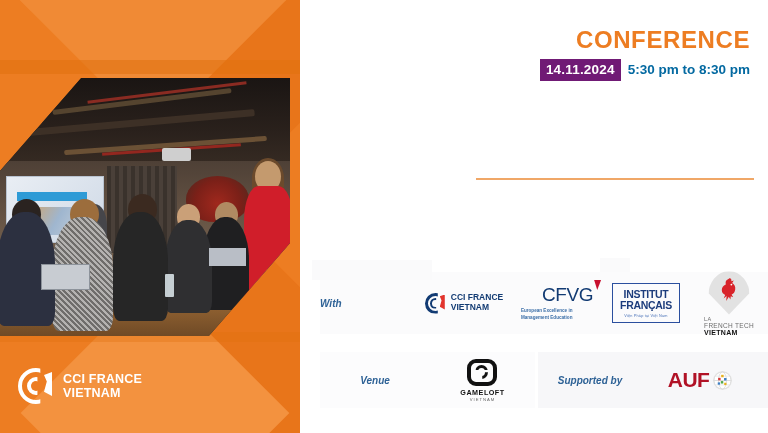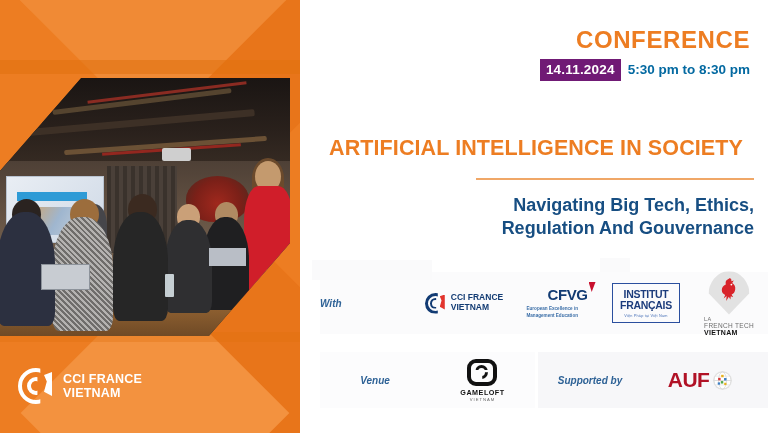--- a/index.html
+++ b/index.html
@@ -149,21 +149,21 @@
       clip-path: polygon(0 0, 62% 0, 62% 24%, 34% 24%, 34% 76%, 62% 76%, 62% 100%, 0 100%); }
   .cci-sm-c { position:absolute; left:5px; top:5px; width:11px; height:11px; border-radius:50%;
       border:2.5px solid #123B73;
       clip-path: polygon(0 0, 58% 0, 58% 30%, 30% 30%, 30% 70%, 58% 70%, 58% 100%, 0 100%); }
   .cci-sm-flag { position:absolute; right:1px; top:2px; width:5px; height:15px; background:#E2342C;
       clip-path: polygon(100% 0, 100% 100%, 0 82%, 35% 40%, 0 12%); }
   .cci-sm-text { color:#123B73; font-weight:bold; font-size:8.5px; line-height:1.15; }
 
   
   .cfvg { text-align:left; }
-  .cfvg-main { position:relative; color:#123B73; font-weight:bold; font-size:15px; letter-spacing:-.4px; display:inline-block;margin-left:21px; }
+  .cfvg-main { position:relative; color:#123B73; font-weight:normal; font-size:19px; letter-spacing:-.4px; display:inline-block;margin-left:21px; }
   .cfvg-tick { position:absolute; right:-8px; top:-4px; width:7px; height:10px; background:#C8102E;
       clip-path: polygon(0 0, 100% 0, 45% 100%); }
   .cfvg-sub { color:#3C6FA8; font-size:4.6px; line-height:1.5; margin-top:2px; font-weight:bold; }
 
   
   .inst { border:1.3px solid #2B4F9E; padding:5px 7px 4px; text-align:center; }
   .inst-l1 { color:#1C3C7C; font-weight:bold; font-size:10.5px; line-height:1; letter-spacing:-.3px; }
   .inst-l2 { color:#1C3C7C; font-weight:bold; font-size:10.5px; line-height:1.05; letter-spacing:-.3px; }
   .inst-sub { color:#4a72b8; font-size:3.8px; margin-top:2.5px; letter-spacing:.2px; }
 
@@ -268,27 +268,22 @@
 
   <div class="right">
 
     <div class="kicker">CONFERENCE</div>
 
     <div class="when">
       <span class="date-badge">14.11.2024</span>
       <span class="time">5:30 pm to 8:30 pm</span>
     </div>
 
-    <div class="main-title">ARTIFICIAL INTELLIGENCE IN SOCIETY</div>
     <div class="divider"></div>
 
-    <div class="subtitle">
-      <div>Navigating Big Tech, Ethics,</div>
-      <div>Regulation And Gouvernance</div>
-    </div>
 
     <div class="sub-hl"></div>
 
     <div class="row-with">
       <div class="lbl lbl-with">With</div>
 
       <div class="logo-slot" style="width:96px;">
         <div class="cci-sm">
           <div class="cci-sm-mark">
             <div class="cci-sm-ring"></div>

